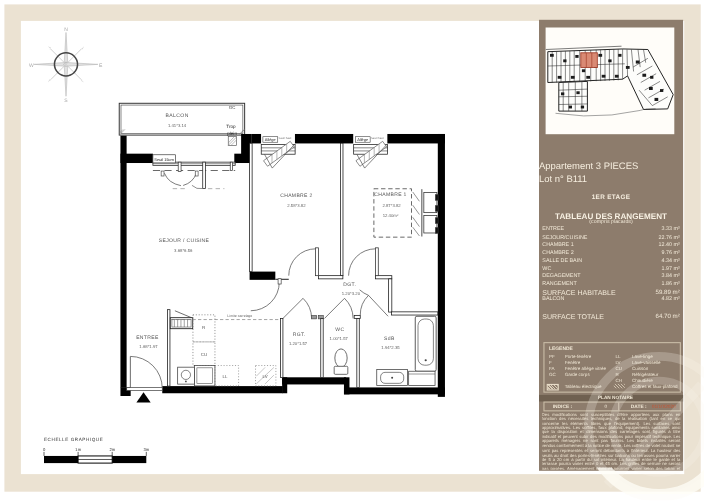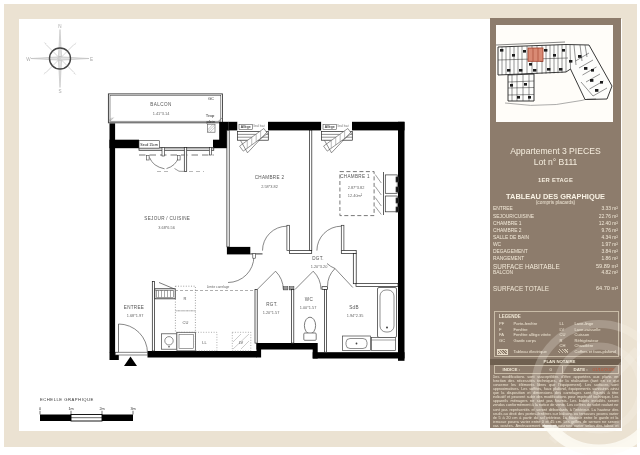--- a/index.html
+++ b/index.html
@@ -429,25 +429,25 @@
           <rect x="44" y="34" width="3" height="2.6"></rect>
           <rect x="33" y="38" width="3" height="2.6"></rect>
   </g>
 
   <rect x="32" y="23" width="15" height="13.3" fill="#d98a74" stroke="#a03c28" stroke-width="0.8"></rect>
   <line x1="37" y1="23" x2="37" y2="36.3" stroke="#a03c28" stroke-width="0.6"></line>
   <line x1="42" y1="23" x2="42" y2="36.3" stroke="#a03c28" stroke-width="0.6"></line>
 </svg>
 </div>
 
-<div class="abs" style="left:0;top:128px;width:131px;text-align:center;color:#f6eedf;font-size:8.6px;line-height:10.5px;">Appartement 3 PIECES<br>Lot n° B111</div>
+<div class="abs" style="left:0;top:128px;width:131px;color:#f6eedf;font-size:8.6px;line-height:10.5px;">Appartement 3 PIECES<br>Lot n° B111</div>
 
 <div class="abs" style="left:0;top:159px;width:131px;text-align:center;color:#f6eedf;font-size:5.8px;font-weight:bold;letter-spacing:0.3px;">1ER ETAGE</div>
 
-<div class="abs" style="left:0;top:173.5px;width:131px;text-align:center;color:#f8f1e3;font-size:7.4px;font-weight:bold;">TABLEAU DES GRAPHIQUE</div>
+<div class="abs" style="left:0;top:173.5px;width:131px;text-align:center;color:#f8f1e3;font-size:7.4px;font-weight:bold;">TABLEAU DES RANGEMENT</div>
 <div class="abs" style="left:0;top:181.5px;width:131px;text-align:center;color:#f0e7d6;font-size:4.8px;">(compris placards)</div>
 
 <div class="abs" style="left:3px;top:186px;width:125px;color:#f2e9d8;font-size:4.9px;">
   <div style="position:absolute;top:2px;left:0;">ENTREE</div>
       <div style="position:absolute;top:2px;right:0;">3.33 m²</div>
   <div style="position:absolute;top:9.6px;left:0;">SEJOUR/CUISINE</div>
       <div style="position:absolute;top:9.6px;right:0;">22.76 m²</div>
   <div style="position:absolute;top:16.7px;left:0;">CHAMBRE 1</div>
       <div style="position:absolute;top:16.7px;right:0;">12.40 m²</div>
   <div style="position:absolute;top:23.8px;left:0;">CHAMBRE 2</div>

